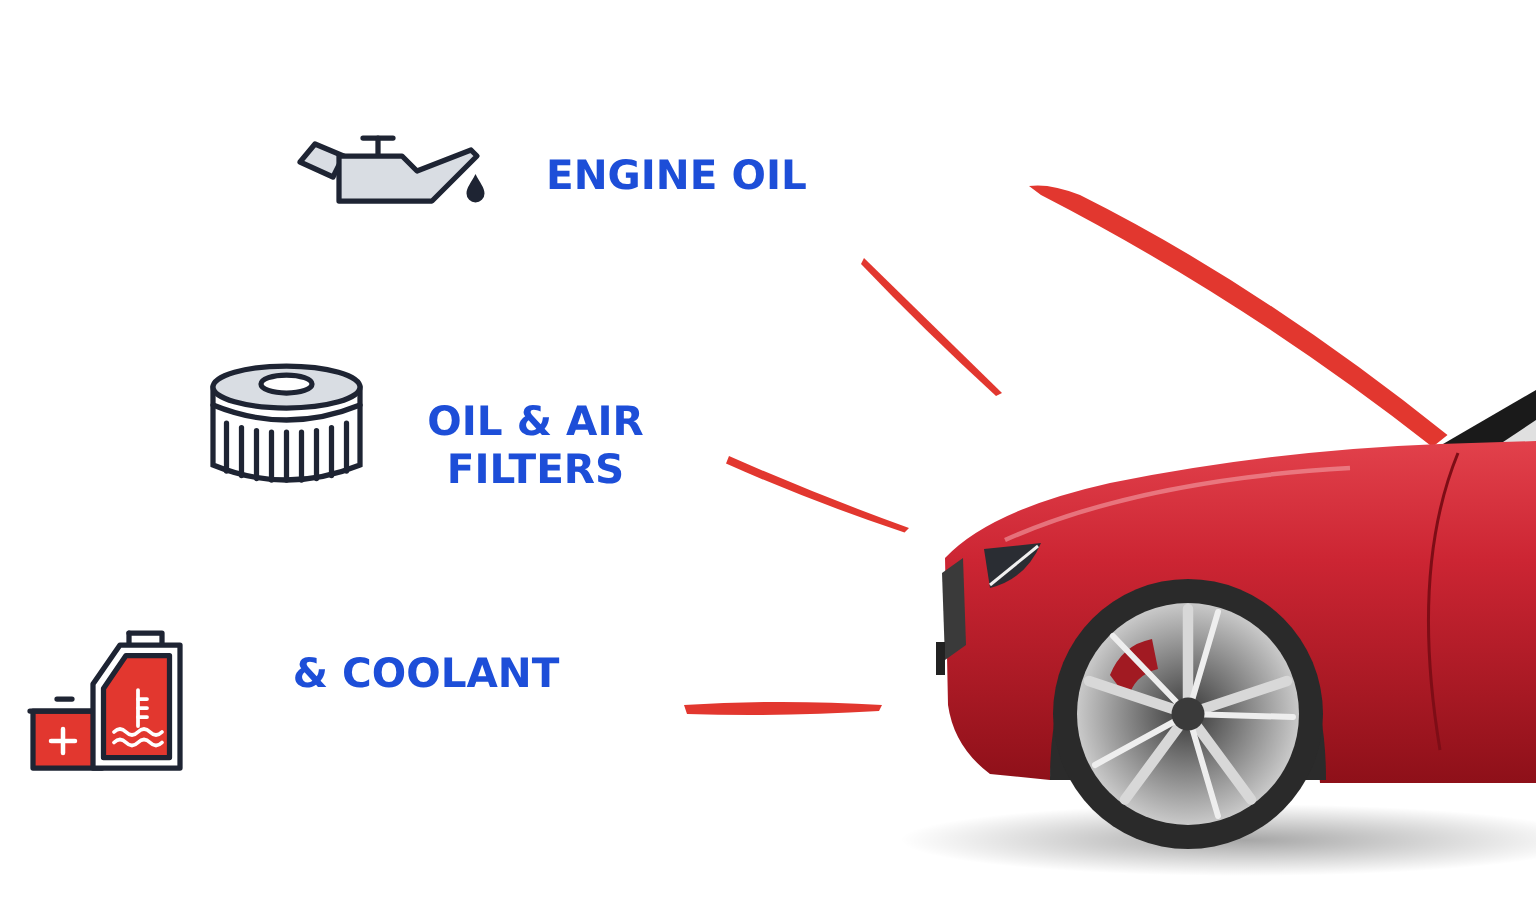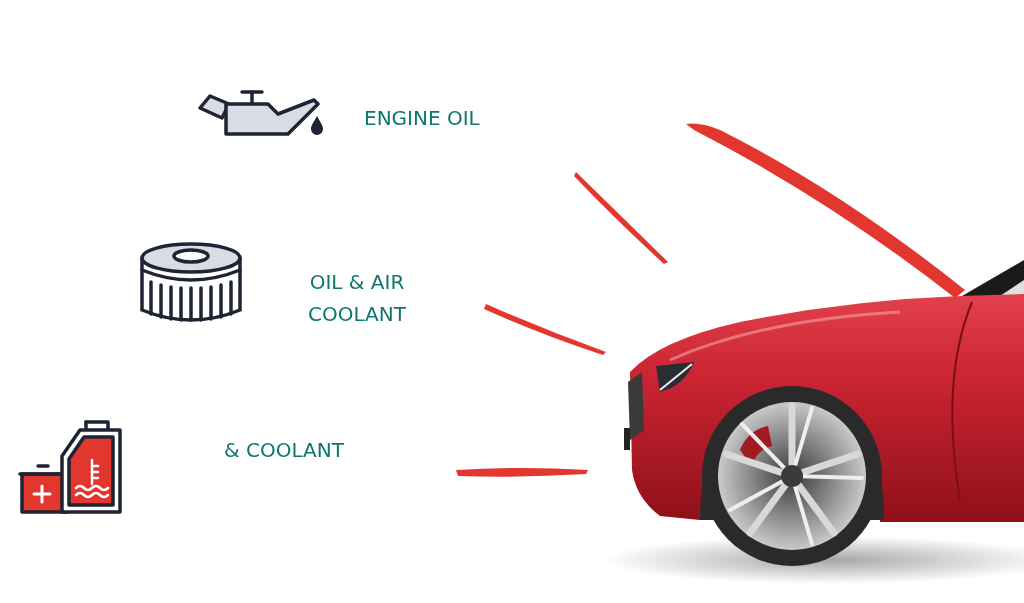--- a/index.html
+++ b/index.html
@@ -1,18 +1,18 @@
 <!DOCTYPE html>
 <html><head>
 <meta charset="utf-8">
 <style>
   html, body { margin: 0; padding: 0; background: #ffffff; }
   body { width: 1024px; height: 603px; position: relative; overflow: hidden; font-family: "DejaVu Sans", "Liberation Sans", sans-serif; }
   .abs { position: absolute; }
-  .label { position: absolute; color: #0f766e; font-weight: normal; font-size: 20px; line-height: 32px; letter-spacing: 0px; text-align: center; font-family: "DejaVu Sans", sans-serif; }
+  .label { position: absolute; color: #1d4ed8; font-weight: bold; font-size: 27px; line-height: 32px; letter-spacing: 0px; text-align: center; font-family: "DejaVu Sans", sans-serif; }
   .label span { display: block; }
   svg { display: block; }
 </style>
 </head>
 <body>
 
 <div class="abs" style="left:196px; top:88px; width:340px; height:60px;">
   <div class="abs" style="left:0; top:0;">
     <svg width="130" height="58" viewBox="0 0 130 58">
       <g stroke="#1e2433" stroke-width="3.5" stroke-linejoin="round" stroke-linecap="round">
@@ -44,21 +44,21 @@
         <line x1="53" y1="48" x2="53" y2="80"></line>
         <line x1="63" y1="48" x2="63" y2="80"></line>
         <line x1="73" y1="47" x2="73" y2="79"></line>
         <line x1="83" y1="45" x2="83" y2="77"></line>
         <line x1="93" y1="42" x2="93" y2="74"></line>
       </g>
     </svg>
   </div>
   <div class="label" style="left:144px; top:26px; width:150px;">
     <span>OIL &amp; AIR</span>
-    <span>COOLANT</span>
+    <span>FILTERS</span>
   </div>
 </div>
 
 <div class="abs" style="left:18px; top:420px; width:400px; height:100px;">
   <div class="abs" style="left:0; top:0;">
     <svg width="108" height="96" viewBox="0 0 108 96">
       <g stroke="#1e2433" stroke-width="3.5" stroke-linejoin="round" stroke-linecap="round">
 
         <line x1="20" y1="46" x2="30" y2="46" fill="none"></line>
         <rect x="4" y="54" width="46" height="38" fill="#e2372f"></rect>

